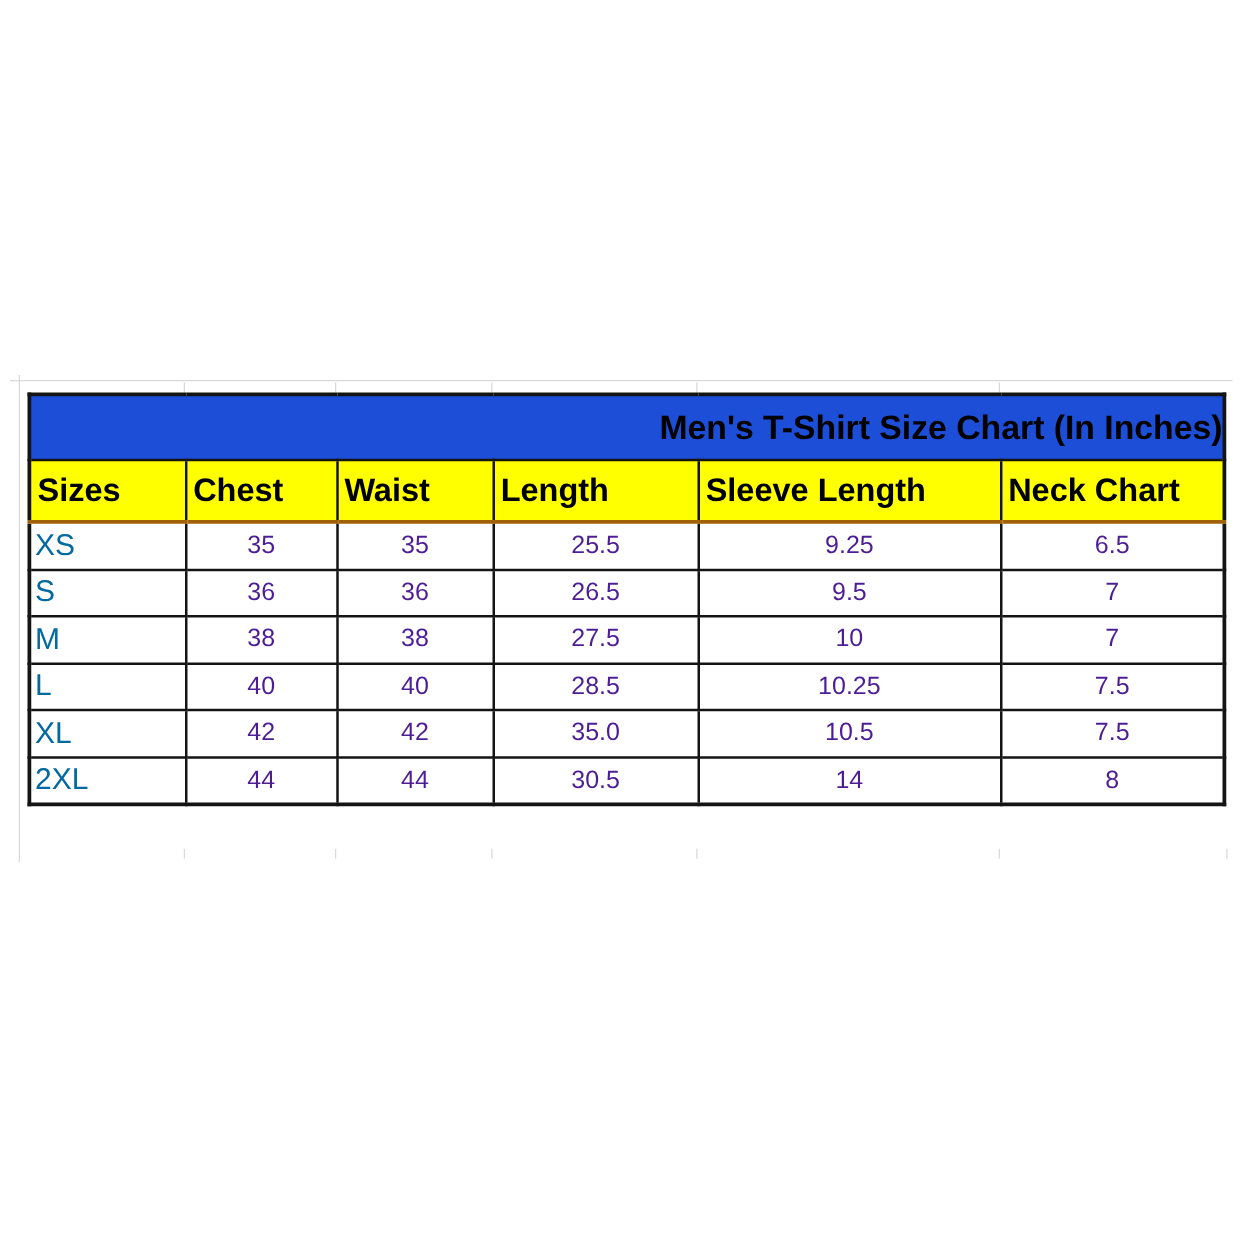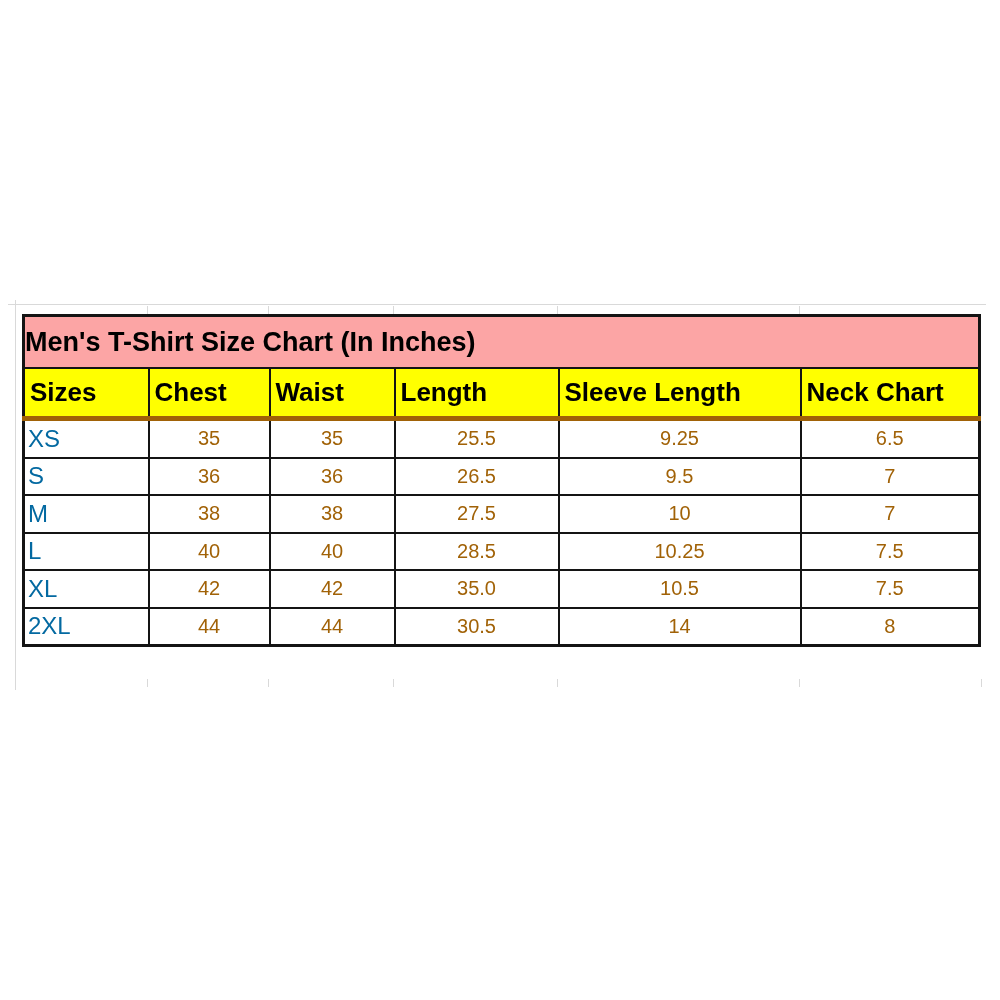--- a/index.html
+++ b/index.html
@@ -34,42 +34,42 @@
     border: 3px solid #141414;
   }
   .size-chart td, .size-chart th {
     border: 2px solid #141414;
     padding: 0;
     vertical-align: middle;
     overflow: hidden;
     white-space: nowrap;
   }
   tr.title-row td {
-    background: #fca5a5;
+    background: #1d4ed8;
     height: 50px;
-    text-align: left;
+    text-align: right;
     font-weight: bold;
     font-size: 27px;
     color: #000000;
   }
   tr.header-row th {
     background: #FFFF00;
     height: 47px;
     text-align: left;
     font-weight: bold;
     font-size: 26px;
     color: #000000;
     padding-left: 5px;
-    border-bottom: 5px solid #a16207;
+    border-bottom: 3px solid #a16207;
   }
   tr.data-row td {
     background: #ffffff;
     height: 35.5px;
     font-size: 20px;
-    color: #a16207;
+    color: #4c1d95;
     text-align: center;
   }
   tr.data-row td.size-cell {
     text-align: left;
     padding-left: 3px;
     font-size: 24px;
     color: #0369a1;
   }
 </style>
 </head>

